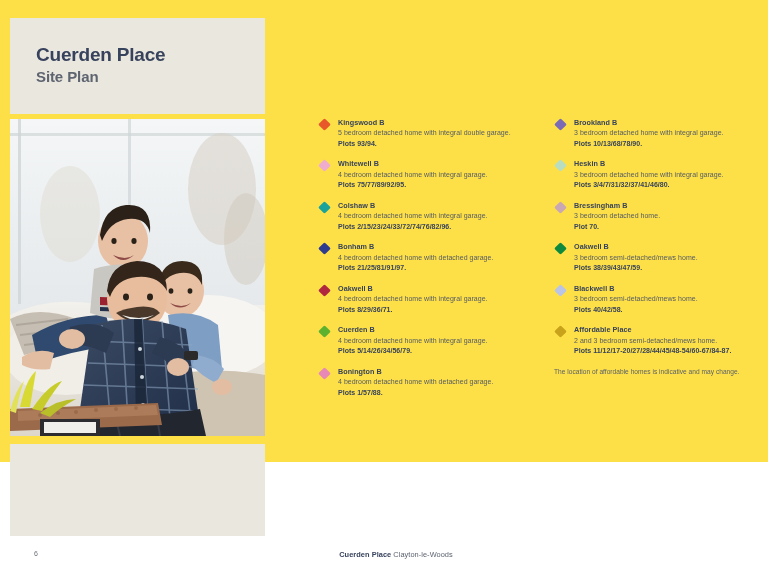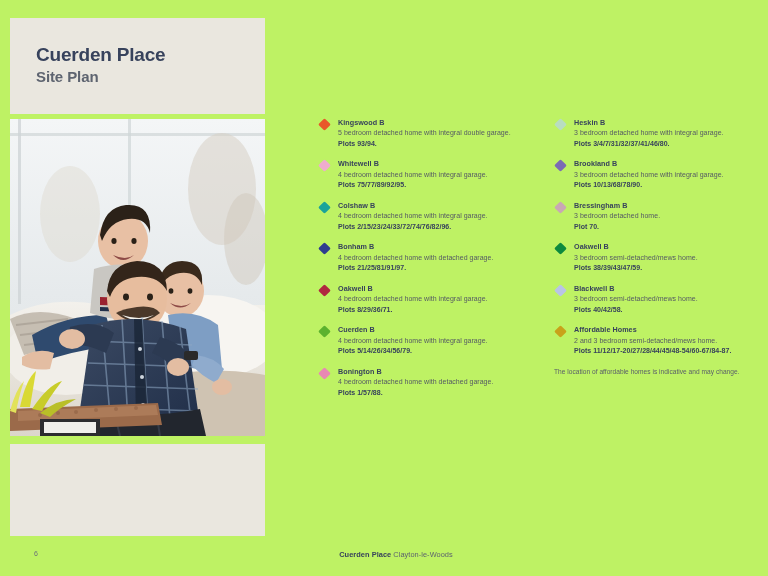--- a/index.html
+++ b/index.html
@@ -2,21 +2,21 @@
 <html><head>
 <meta charset="utf-8">
 <style>
   * { box-sizing: border-box; margin: 0; padding: 0; }
   html, body {
     width: 768px; height: 576px;
     background: #ffffff;
     font-family: "Liberation Sans", sans-serif;
     overflow: hidden;
   }
-  .page { position: relative; width: 768px; height: 576px; background: #bef264; }
+  .page { position: relative; width: 768px; height: 462px; background: #fde047; }
 
   
   .left-col {
     position: absolute; left: 10px; top: 18px;
     width: 255px; height: 518px;
   }
   .beige-top {
     width: 255px; height: 96px;
     background: #eae7df;
     position: relative;
@@ -264,34 +264,34 @@
         <div class="li-desc">4 bedroom detached home with detached garage.</div>
         <div class="li-plots">Plots 1/57/88.</div>
       </div>
 
     </div>
 
     <div class="legend-col">
 
 
       <div class="legend-item">
+        <span class="marker" style="background:#7b6bb5"></span>
+        <div class="li-name">Brookland B</div>
+        <div class="li-desc">3 bedroom detached home with integral garage.</div>
+        <div class="li-plots">Plots 10/13/68/78/90.</div>
+      </div>
+
+      <div class="legend-item">
         <span class="marker" style="background:#b8ddc0"></span>
         <div class="li-name">Heskin B</div>
         <div class="li-desc">3 bedroom detached home with integral garage.</div>
         <div class="li-plots">Plots 3/4/7/31/32/37/41/46/80.</div>
       </div>
 
       <div class="legend-item">
-        <span class="marker" style="background:#7b6bb5"></span>
-        <div class="li-name">Brookland B</div>
-        <div class="li-desc">3 bedroom detached home with integral garage.</div>
-        <div class="li-plots">Plots 10/13/68/78/90.</div>
-      </div>
-
-      <div class="legend-item">
         <span class="marker" style="background:#c9a8b4"></span>
         <div class="li-name">Bressingham B</div>
         <div class="li-desc">3 bedroom detached home.</div>
         <div class="li-plots">Plot 70.</div>
       </div>
 
       <div class="legend-item">
         <span class="marker" style="background:#0d8a3e"></span>
         <div class="li-name">Oakwell B</div>
         <div class="li-desc">3 bedroom semi-detached/mews home.</div>
@@ -300,21 +300,21 @@
 
       <div class="legend-item">
         <span class="marker" style="background:#b9c4e6"></span>
         <div class="li-name">Blackwell B</div>
         <div class="li-desc">3 bedroom semi-detached/mews home.</div>
         <div class="li-plots">Plots 40/42/58.</div>
       </div>
 
       <div class="legend-item">
         <span class="marker" style="background:#c8a21a"></span>
-        <div class="li-name">Affordable Homes</div>
+        <div class="li-name">Affordable Place</div>
         <div class="li-desc">2 and 3 bedroom semi-detached/mews home.</div>
         <div class="li-plots">Plots 11/12/17-20/27/28/44/45/48-54/60-67/84-87.</div>
       </div>
 
       <div class="legend-note">The location of affordable homes is indicative and may change.</div>
 
     </div>
   </div>
 
   <div class="footer">

